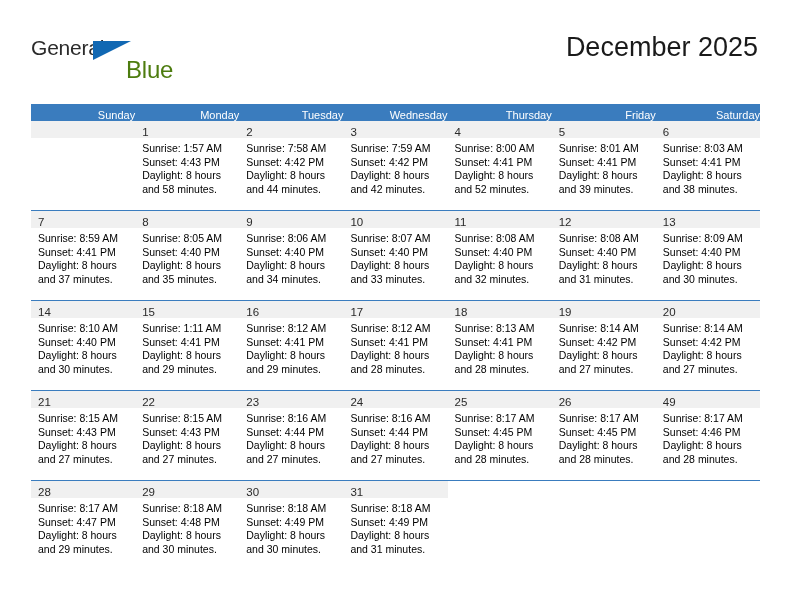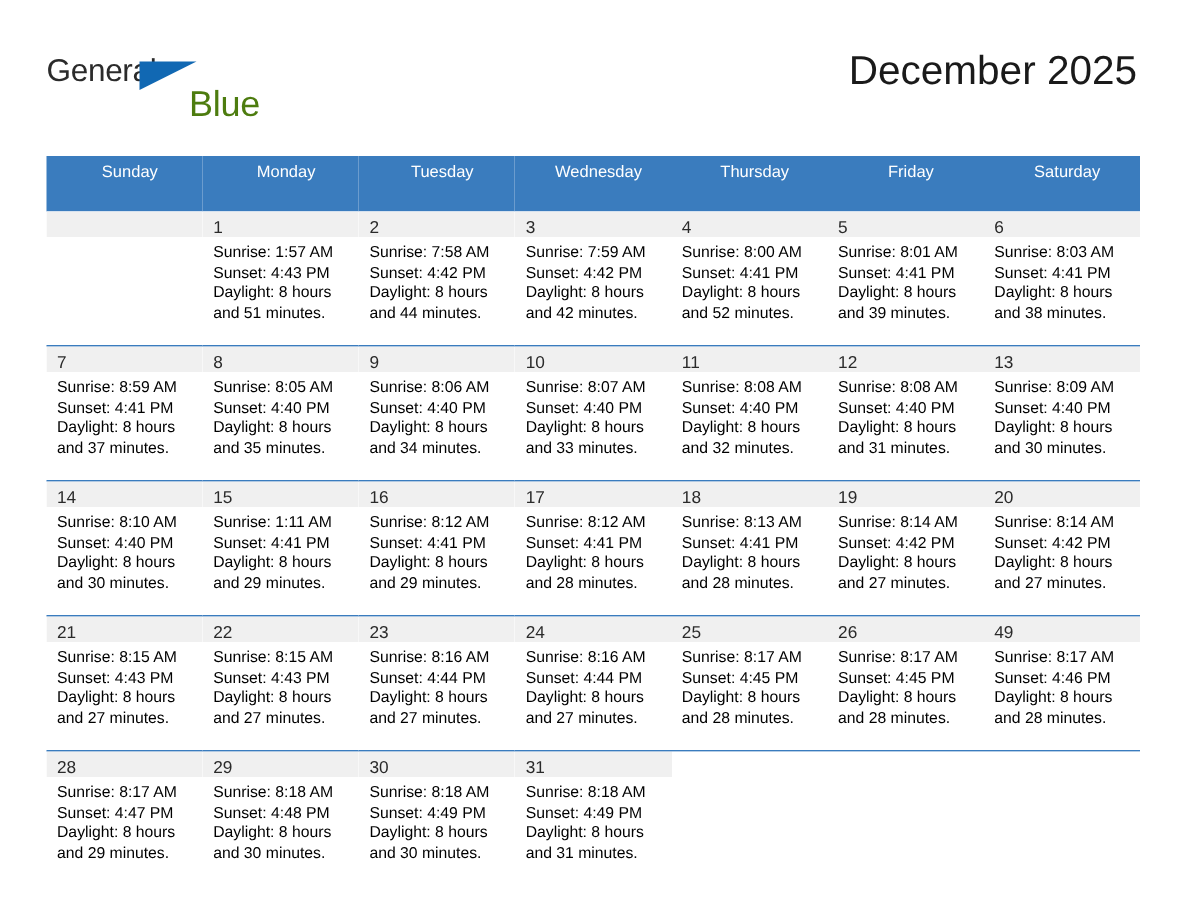--- a/index.html
+++ b/index.html
@@ -93,22 +93,22 @@
     border-collapse: collapse;
     table-layout: fixed;
   }
   .cal col { width: 104.14px; }
 
   thead th {
     background: #3a7cbe;
     color: #ffffff;
     font-size: 11px;
     font-weight: normal;
-    text-align: center;
-    padding: 4px 0 20px 7px;
+    text-align: right;
+    padding: 4px 0 0 7px;
     height: 13px;
     border: 0;
     font-family: "Liberation Sans", sans-serif;
   }
 
   tbody td {
     vertical-align: top;
     padding: 0;
     border-top: 1px solid #3a7cbe;
     height: 89px;
@@ -192,21 +192,21 @@
               <div class="cell-body"></div>
             </div>
           </td>
           <td>
             <div class="cell-inner">
               <div class="daynum-band"><span class="daynum">1</span></div>
               <div class="cell-body">
                 <div>Sunrise: 1:57 AM</div>
                 <div>Sunset: 4:43 PM</div>
                 <div>Daylight: 8 hours</div>
-                <div>and 51 minutes.</div>
+                <div>and 58 minutes.</div>
               </div>
             </div>
           </td>
           <td>
             <div class="cell-inner">
               <div class="daynum-band"><span class="daynum">2</span></div>
               <div class="cell-body">
                 <div>Sunrise: 7:58 AM</div>
                 <div>Sunset: 4:42 PM</div>
                 <div>Daylight: 8 hours</div>

